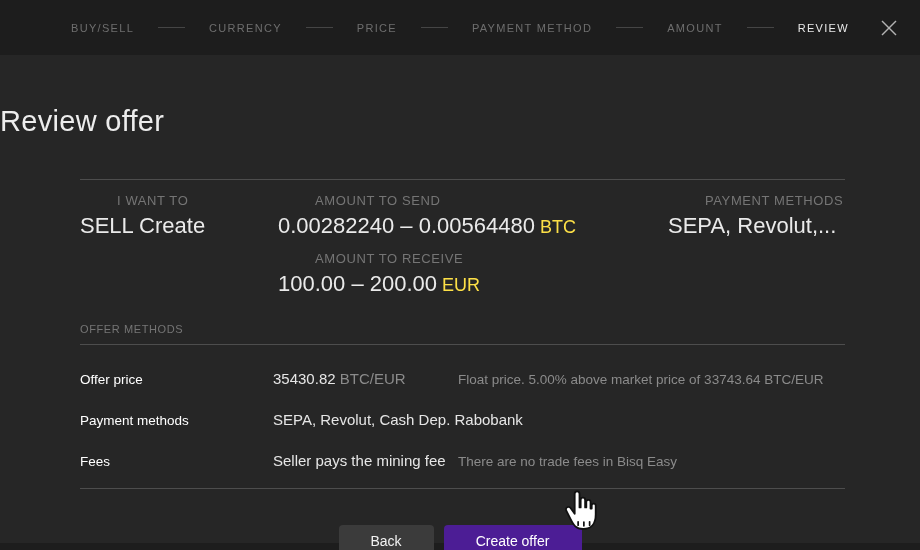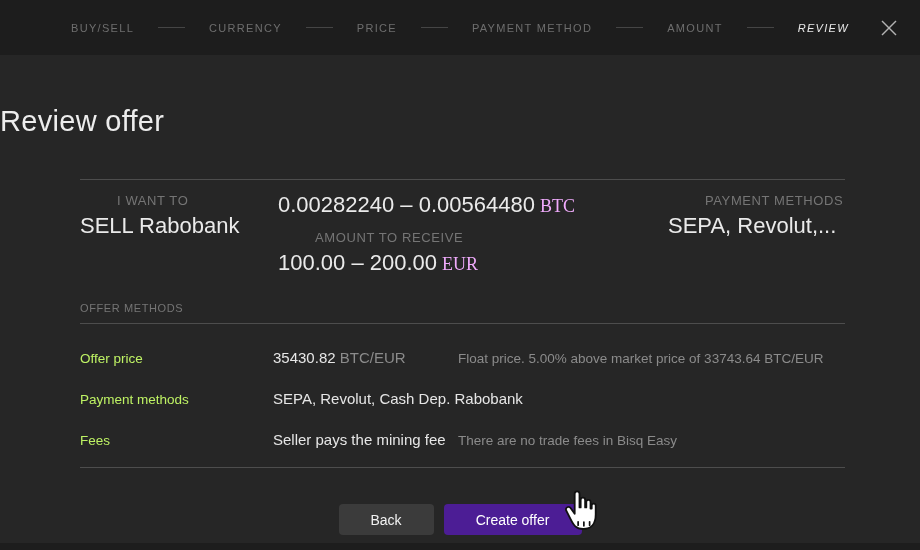--- a/index.html
+++ b/index.html
@@ -21,21 +21,21 @@
     position:relative;
   }
   .stepper { display:flex; align-items:center; gap:24px; }
   .step {
     font-size:11px;
     letter-spacing:1.3px;
     color:#6e6e6e;
     white-space:nowrap;
     cursor:default;
   }
-  .step.active { color:#e8e8e8;font-style:italic; }
+  .step.active { color:#e8e8e8; }
   .step-dash { width:27px; height:1px; background:#454545; }
   .close-btn {
     position:absolute;
     right:19px; top:16px;
     width:24px; height:24px;
     display:flex; align-items:center; justify-content:center;
     cursor:pointer;
     background:none; border:none;
   }
 
@@ -71,42 +71,42 @@
     margin-bottom:6px;
     margin-left:37px;
   }
   .cell-value {
     font-size:22px;
     font-weight:400;
     color:#eaeaea;
     line-height:1.05;
     white-space:nowrap;
   }
-  .cell-code { font-size:18px; color:#f0abfc; margin-left:5px;font-family:Liberation Serif, serif; }
+  .cell-code { font-size:18px; color:#fde047; margin-left:5px; }
 
   
   .details { margin:14px 75px 0 80px; }
   .details-header {
     font-size:11px;
     letter-spacing:0.6px;
     color:#757575;
     padding-bottom:9px;
     border-bottom:1px solid #4d4d4d;
   }
   .details-rows {
     border-bottom:1px solid #4d4d4d;
     padding:9px 0 11px;
   }
   .drow {
     display:grid;
     grid-template-columns:193px 185px 1fr;
     align-items:baseline;
     padding:8px 0;
   }
-  .drow-label { font-size:13.5px; color:#bef264;margin-top:10px; }
+  .drow-label { font-size:13.5px; color:#ffffff;margin-top:10px; }
   .drow-value { font-size:15px; color:#e6e6e6; white-space:nowrap; }
   .drow-code  { color:#8b8b8b; }
   .drow-note  { font-size:13.5px; color:#8b8b8b; white-space:nowrap; }
 
   
   .actions {
     display:flex;
     justify-content:center;
     gap:10px;
     margin-top:36px;
@@ -158,25 +158,26 @@
 </div>
 
 <div class="modal">
 
   <div class="title">Review offer</div>
 
   <div class="summary">
     <div>
       <div class="cell">
         <div class="cell-label">I WANT TO</div>
-        <div class="cell-value">SELL Rabobank</div>
+        <div class="cell-value">SELL Create</div>
       </div>
     </div>
     <div>
       <div class="cell">
+        <div class="cell-label">AMOUNT TO SEND</div>
         <div class="cell-value"><span>0.00282240 – 0.00564480</span><span class="cell-code">BTC</span></div>
       </div>
       <div class="cell">
         <div class="cell-label">AMOUNT TO RECEIVE</div>
         <div class="cell-value"><span>100.00 – 200.00</span><span class="cell-code">EUR</span></div>
       </div>
     </div>
     <div>
       <div class="cell">
         <div class="cell-label">PAYMENT METHODS</div>

